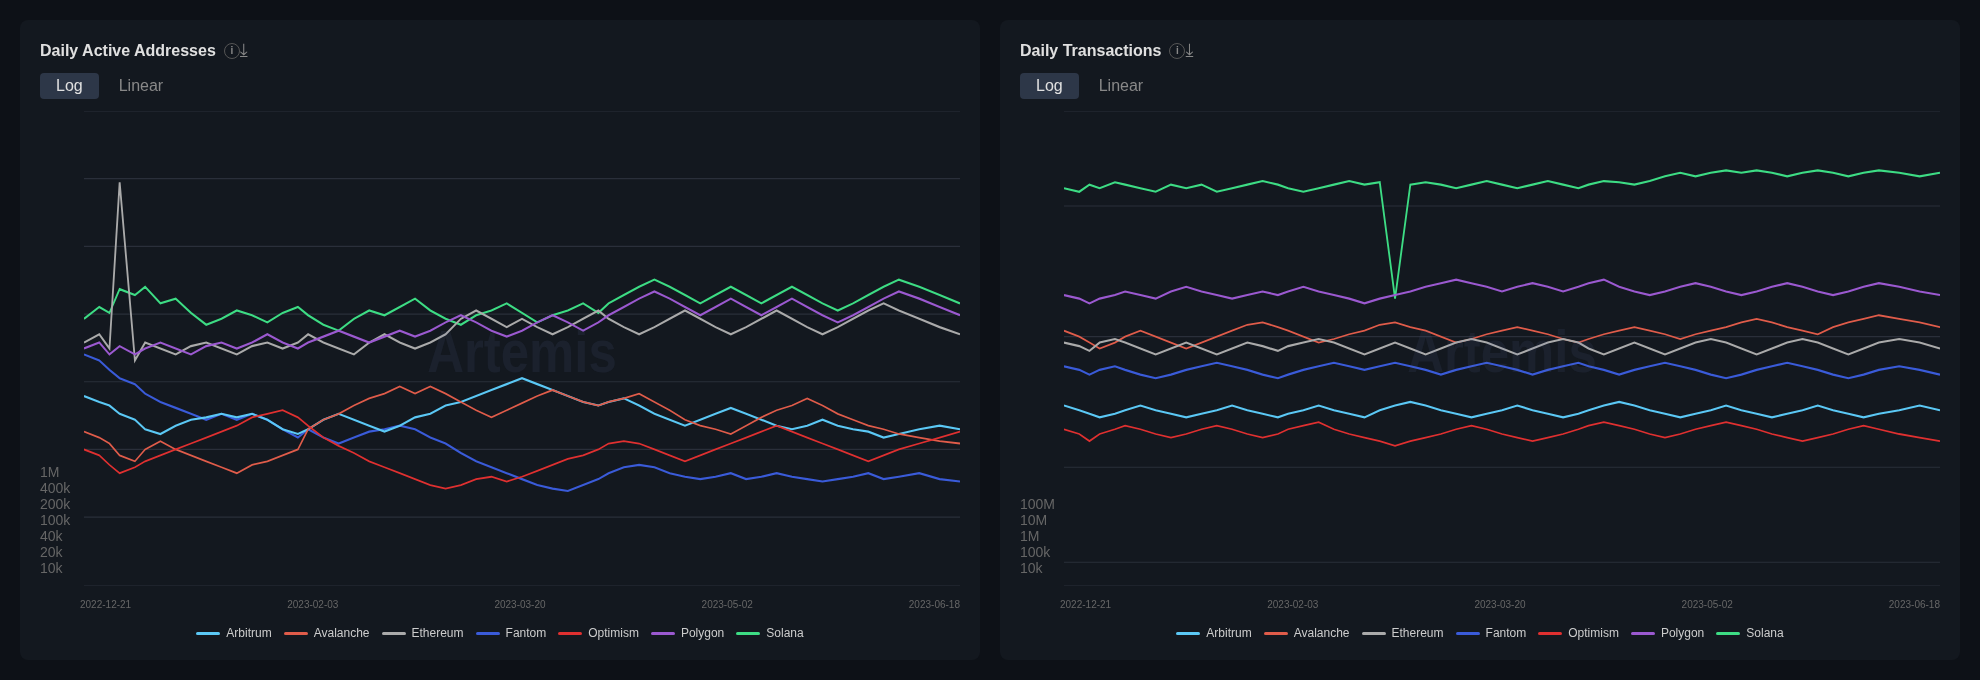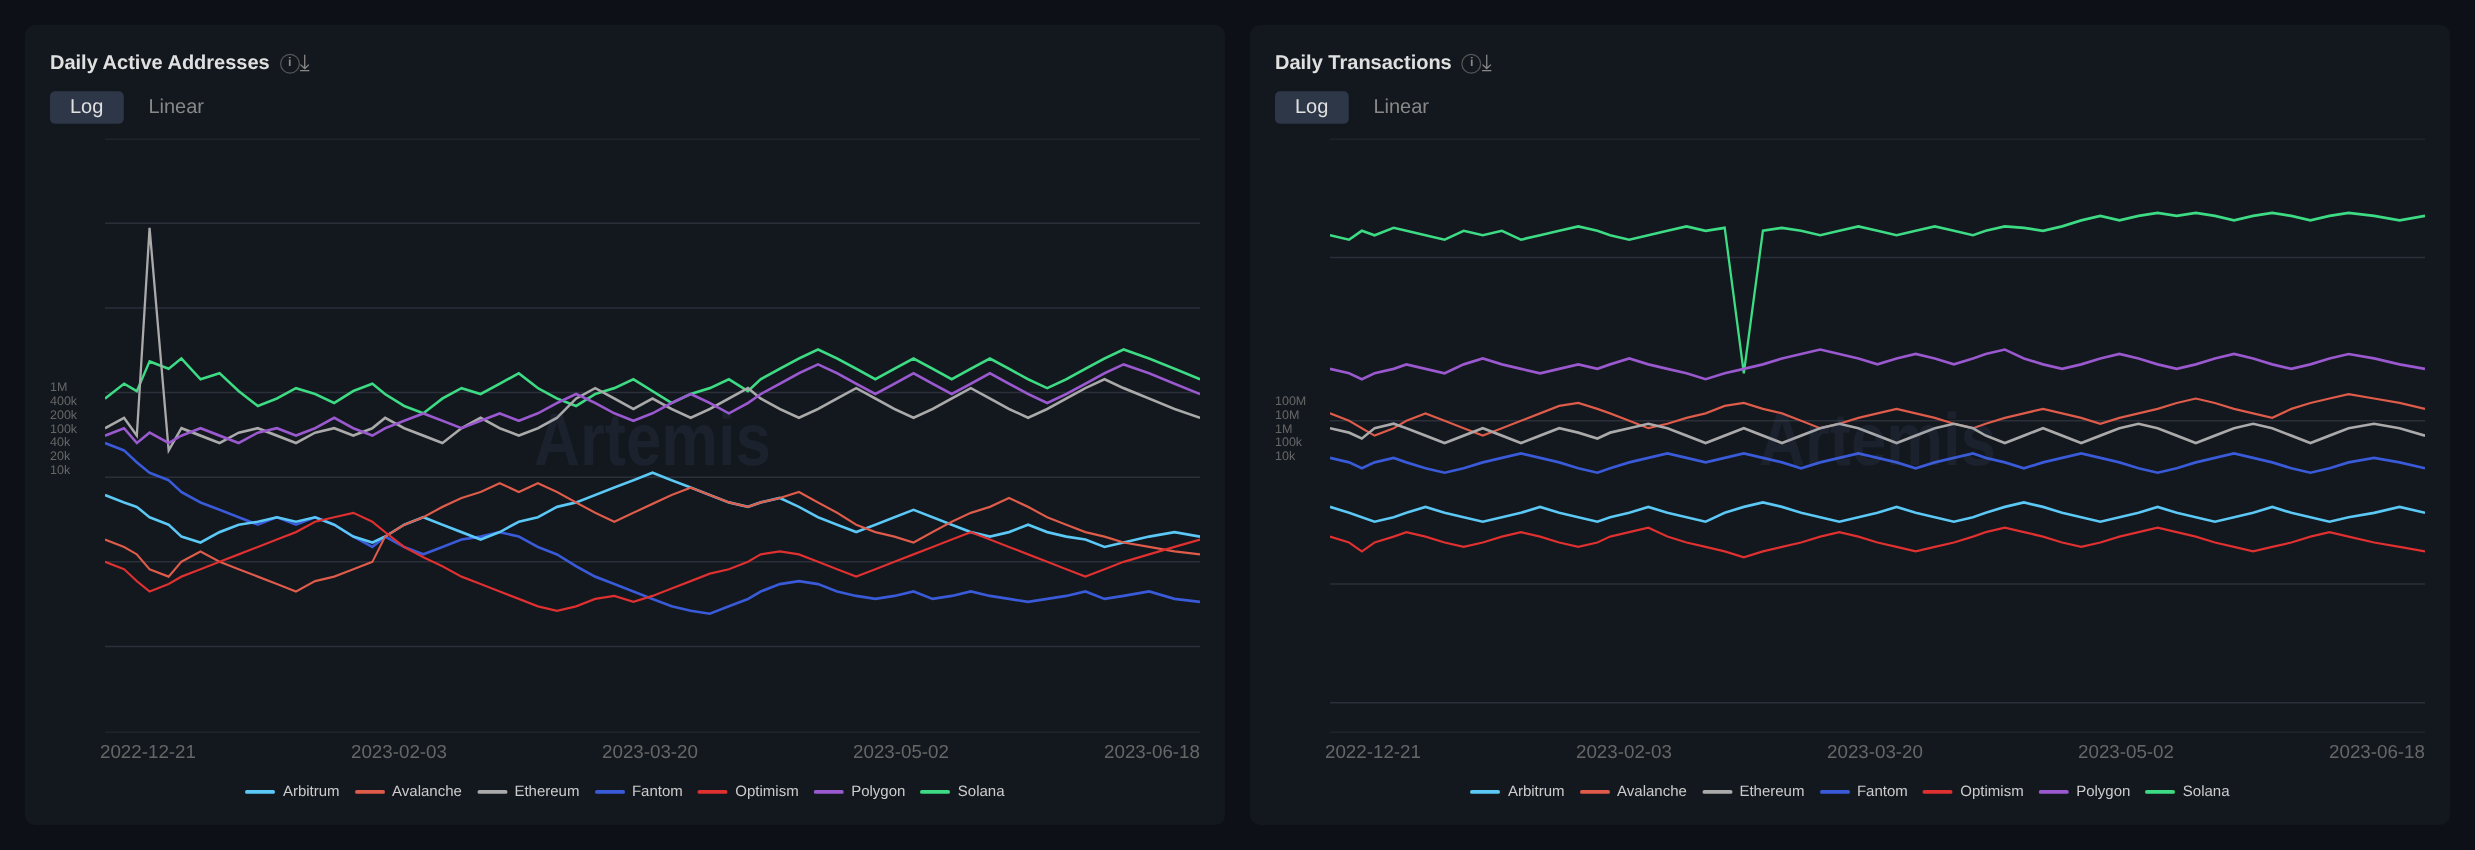--- a/index.html
+++ b/index.html
@@ -103,33 +103,33 @@
       height: 3px;
       border-radius: 2px;
     }
     .y-axis-labels {
       position: absolute;
       left: 0;
       top: 0;
       bottom: 30px;
       display: flex;
       flex-direction: column;
-      justify-content: center;
-      font-size: 10px;
+      justify-content: flex-end;
+      font-size: 14px;
       color: #666;
       padding-bottom: 4px;
     }
     .x-axis-labels {
       position: absolute;
       bottom: 0;
       left: 40px;
       right: 0;
       display: flex;
       justify-content: space-between;
-      font-size: 15px;
+      font-size: 10px;
       color: #666;
     }
     .chart-svg-wrapper {
       position: absolute;
       left: 44px;
       right: 0;
       top: 0;
       bottom: 24px;
     }
   </style>

